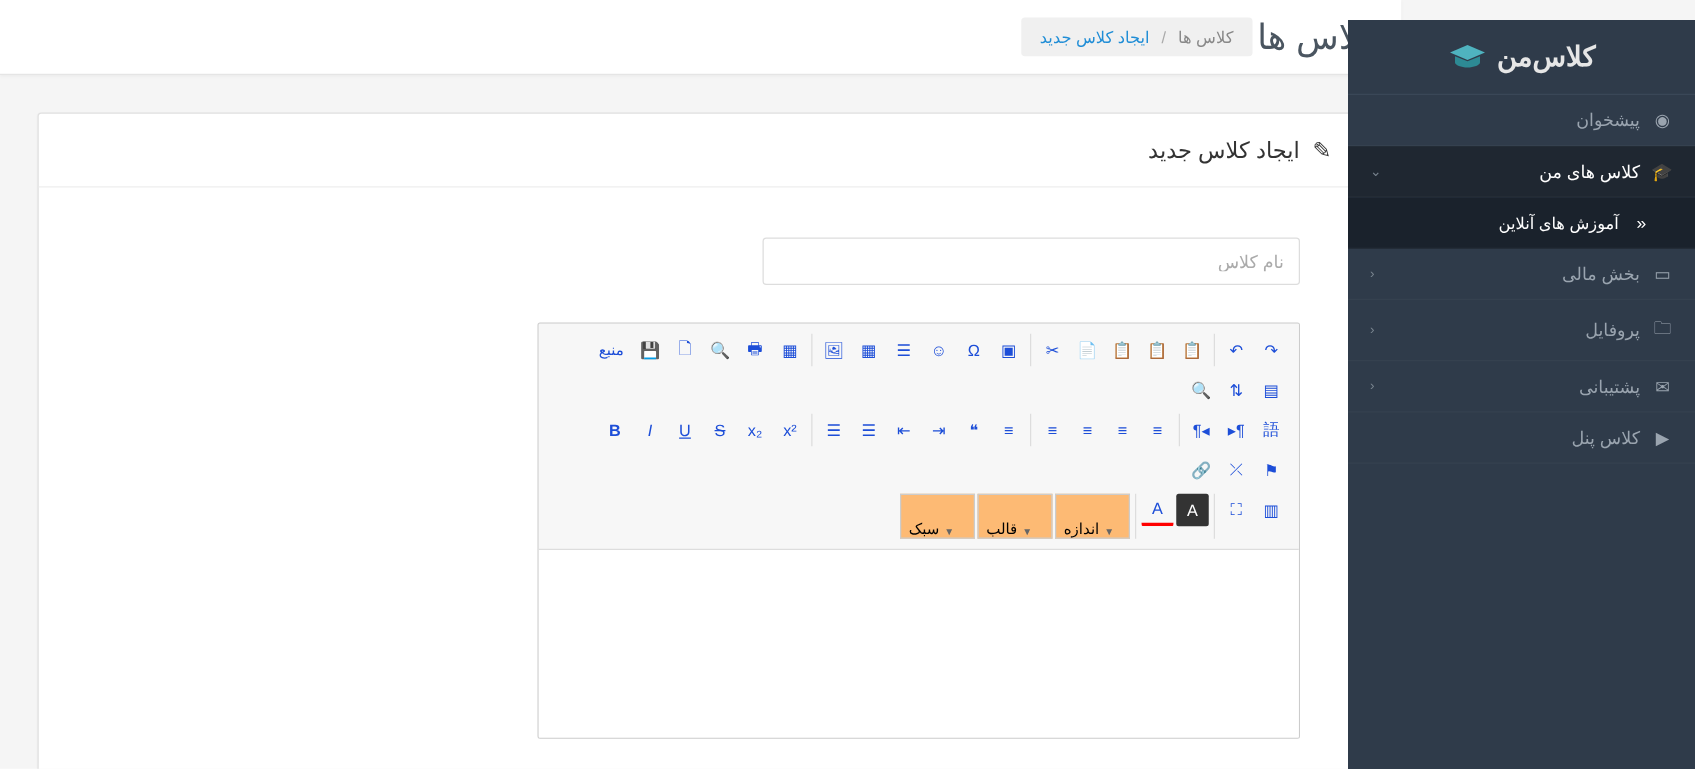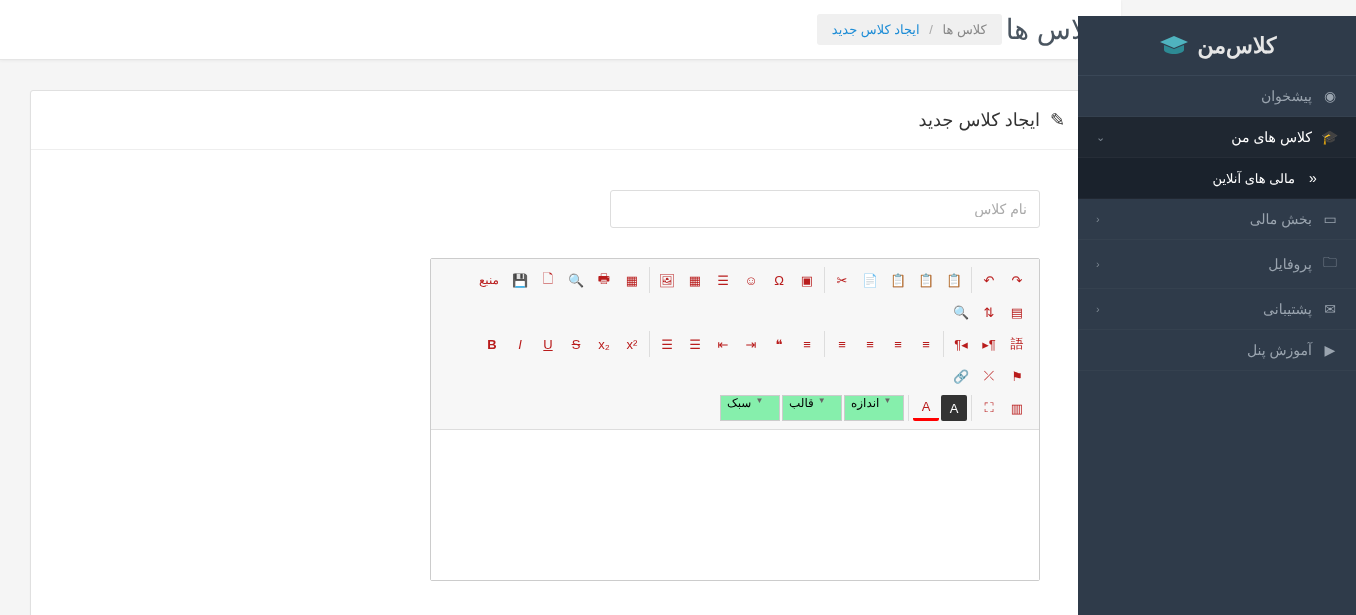--- a/index.html
+++ b/index.html
@@ -80,26 +80,26 @@
   padding: 5px; display: flex; flex-wrap: wrap; direction: ltr;
   justify-content: flex-end;
 }
 .toolbar-row { width: 100%; display: flex; flex-wrap: wrap; justify-content: flex-end; padding: 3px 0;}
 .tb-group {
   display: flex; border-left: 1px solid #ddd; padding: 0 4px; gap: 2px;
 }
 .tb-group:first-child { border-left: none; }
 .tb-btn {
   width: 26px; height: 26px; display: inline-flex; align-items: center; justify-content: center;
-  color: #b91c1c; cursor: pointer; border-radius: 2px; font-size: 13px;
+  color: #1d4ed8; cursor: pointer; border-radius: 2px; font-size: 13px;
 }
 .tb-btn.txt { width: auto; padding: 0 6px; font-size: 12px;}
 .tb-combo {
-  min-width: 60px; height: 26px; border: 1px solid #ccc; background: #86efac;
-  display: inline-flex; align-items: flex-start; padding: 0 6px; font-size: 12px;
+  min-width: 60px; height: 36px; border: 1px solid #ccc; background: #fdba74;
+  display: inline-flex; align-items: flex-end; padding: 0 6px; font-size: 12px;
   cursor: pointer; gap: 4px;
 }
 .tb-combo .dd { font-size: 8px; color: #666;}
 .editor-content {
   min-height: 150px; padding: 15px; background: #fff;
 }
 .bold { font-weight: bold; }
 .italic { font-style: italic; }
 .underline { text-decoration: underline; }
 .strike { text-decoration: line-through; }
@@ -129,21 +129,21 @@
     <div class="nav-main">
       <span class="nav-icon">🎓</span>
       <span>کلاس های من</span>
     </div>
     <span class="chev">⌄</span>
   </div>
 
   <div class="nav-item sub">
     <div class="nav-main">
       <span class="nav-icon">«</span>
-      <span>مالی های آنلاین</span>
+      <span>آموزش های آنلاین</span>
     </div>
   </div>
 
   <div class="nav-item">
     <div class="nav-main">
       <span class="nav-icon">▭</span>
       <span>بخش مالی</span>
     </div>
     <span class="chev">‹</span>
   </div>
@@ -160,21 +160,21 @@
     <div class="nav-main">
       <span class="nav-icon">✉</span>
       <span>پشتیبانی</span>
     </div>
     <span class="chev">‹</span>
   </div>
 
   <div class="nav-item">
     <div class="nav-main">
       <span class="nav-icon">▶</span>
-      <span>آموزش پنل</span>
+      <span>کلاس پنل</span>
     </div>
   </div>
 </div>
 
 <div class="main">
   <div class="topbar">
     <span class="page-title">کلاس ها</span>
     <div class="breadcrumb">
       <span>کلاس ها</span>
       <span class="bc-sep">/</span>

